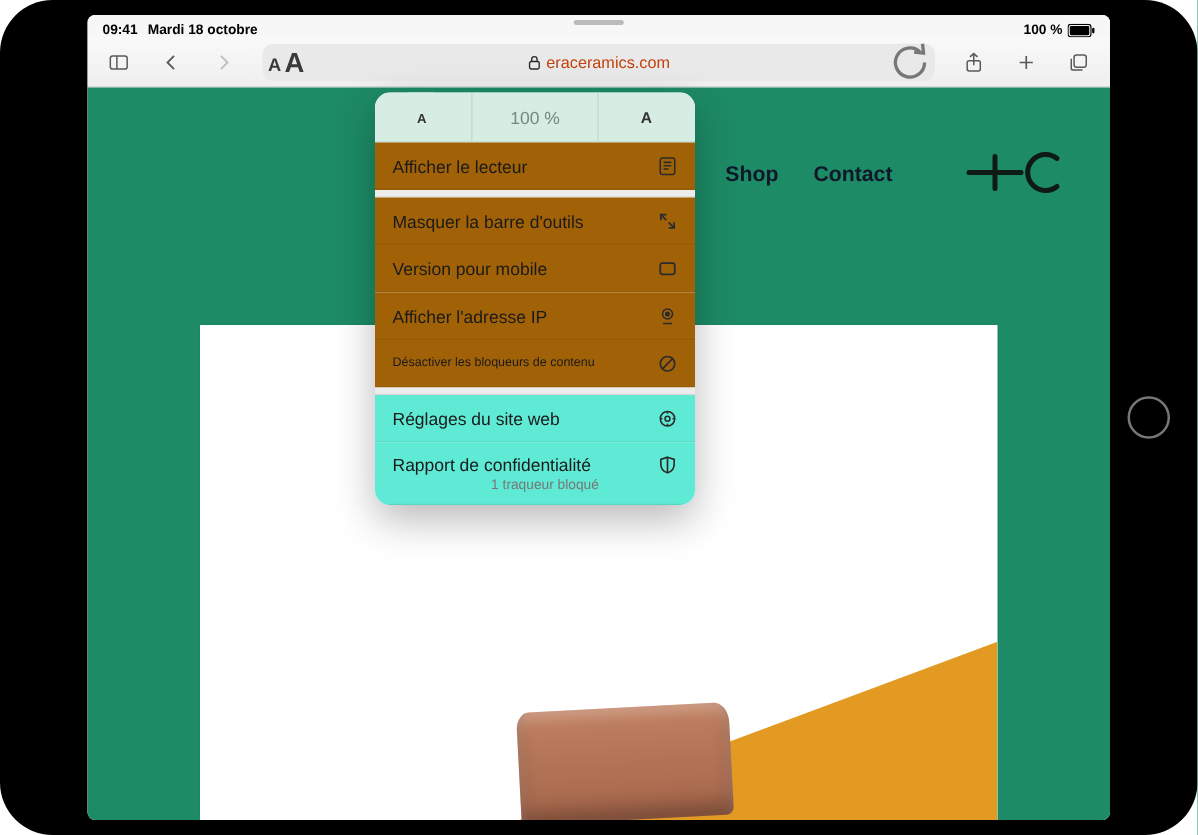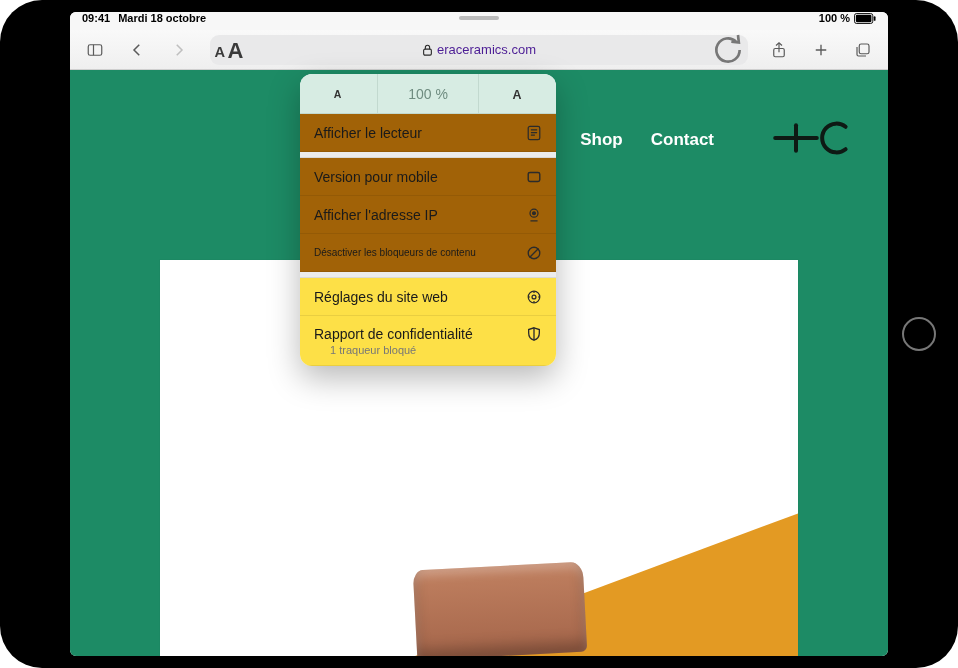--- a/index.html
+++ b/index.html
@@ -26,21 +26,21 @@
     border-radius: 6px;
     overflow: hidden;
     display: flex; flex-direction: column;
     position: relative;
   }
 
   
   .status-bar {
     height: 18px;
     background: #f7f7f7;
-    display: flex; align-items: flex-start;
+    display: flex; align-items: flex-end;
     font-size: 11px; font-weight: 600;
     padding: 0 12px;
     color: #000;
   }
   .status-left { display: flex; gap: 8px; }
   .status-right { margin-left: auto; display: flex; align-items: center; gap: 4px; }
   .wifi-icon svg, .battery-icon svg { display: block; }
 
   
   .toolbar {
@@ -71,21 +71,21 @@
   }
   .addr-left {
     width: 44px; height: 100%;
     display: flex; align-items: center; justify-content: center;
     color: #3a3a3a;
   }
   .addr-center {
     position: absolute; left: 0; right: 0;
     display: flex; justify-content: center; align-items: center; gap: 4px;
     pointer-events: none;
-    color: #4c1d95;
+    color: #c2410c;
     font-size: 13px;
   }
   .addr-right {
     margin-left: auto;
     width: 40px; height:100%;
     display:flex; align-items:center; justify-content:center;
     color: #777;
   }
 
   
@@ -94,21 +94,21 @@
     position: relative;
     overflow: hidden;
     background: #1d8b65; 
   }
   .nav-site {
     position: absolute; top: 0; left: 0; right: 0;
     height: 140px;
     display: flex; align-items: center; justify-content: flex-end;
     padding-right: 36px;
     gap: 28px;
-    color: #ffffff;
+    color: #0f172a;
     font-weight: 600;
     font-size: 17px;
   }
   .nav-links { display:flex; gap: 28px; margin-right: 30px; }
   .site-logo svg { width: 80px; height: 40px; }
   .canvas-area {
     position: absolute;
     top: 190px; bottom: 0; left: 90px; right: 90px;
     background: #fff;
     box-shadow: 0 0 0 1px rgba(0,0,0,.02);
@@ -169,23 +169,23 @@
   .zoom-cell:last-child{ border-right:none; }
   .zoom-cell.mid { color:#6f8c80; font-weight:500; flex:1.3;}
   .menu-item {
     display:flex; align-items:center;
     height: 38px;
     padding: 0 14px;
     border-bottom: 1px solid rgba(0,0,0,.08);
     background: #a16207;
     color:#1a1a1a;
   }
-  .menu-item.white { background:#fde047; }
+  .menu-item.white { background:#5eead4; }
   .menu-item .mi-icon { margin-left:auto; color:#2b2b2b; }
-  .menu-item.sub { height: 50px; flex-direction:column; align-items:flex-start; justify-content:center; gap:2px;}
+  .menu-item.sub { height: 50px; flex-direction:column; align-items:center; justify-content:center; gap:2px;}
   .menu-item.sub .subtitle { font-size:11px; color:#777;margin-left:16px; }
   .menu-item.sub .row { display:flex; width:100%; align-items:center;}
   .sep-thick { height:6px; background:#ececec; border-bottom:1px solid rgba(0,0,0,.08);}
   .mi-icon svg{ width:16px; height:16px; display:block; }
   .zoom-cell svg{ width:14px; height:14px; }
 </style>
 </head>
 <body>
 
 <div class="device">
@@ -317,20 +317,31 @@
         <span class="mi-icon">
             <svg viewBox="0 0 18 18" fill="none" stroke="currentColor" stroke-width="1.4">
               <rect x="2.5" y="1.5" width="13" height="15" rx="2"></rect>
               <line x1="5.5" y1="5.5" x2="12.5" y2="5.5"></line>
               <line x1="5.5" y1="8.5" x2="12.5" y2="8.5"></line>
               <line x1="5.5" y1="11.5" x2="10" y2="11.5"></line>
             </svg>
           </span>
       </div>
       <div class="sep-thick"></div>
+      <div class="menu-item">
+        <span>Masquer la barre d'outils</span>
+        <span class="mi-icon">
+            <svg viewBox="0 0 18 18" fill="none" stroke="currentColor" stroke-width="1.6">
+              <polyline points="3 8 3 3 8 3"></polyline>
+              <polyline points="15 10 15 15 10 15"></polyline>
+              <line x1="3" y1="3" x2="8" y2="8"></line>
+              <line x1="15" y1="15" x2="10" y2="10"></line>
+            </svg>
+          </span>
+      </div>
       <div class="menu-item">
         <span>Version pour mobile</span>
         <span class="mi-icon">
             <svg viewBox="0 0 18 18" fill="none" stroke="currentColor" stroke-width="1.6">
               <rect x="2.5" y="4" width="13" height="10" rx="2"></rect>
             </svg>
           </span>
       </div>
       <div class="menu-item">
         <span>Afficher l'adresse IP</span>

